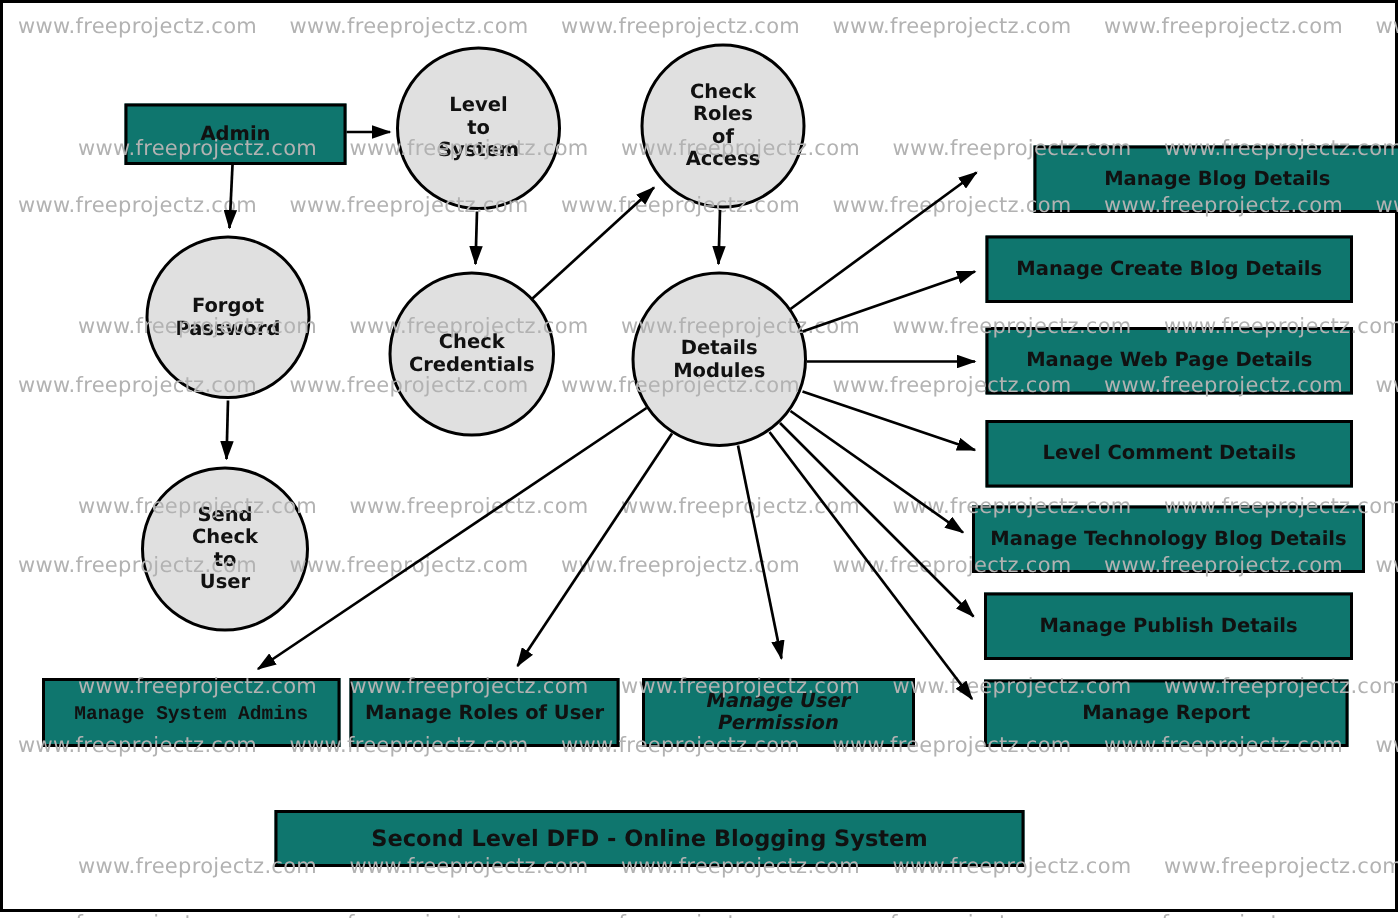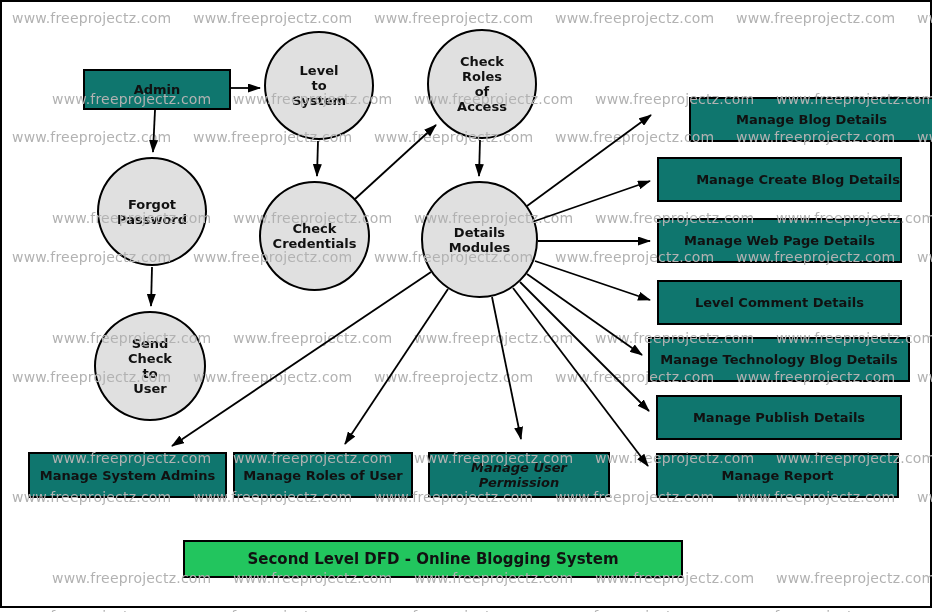--- a/index.html
+++ b/index.html
@@ -18,21 +18,21 @@
     border:2px solid var(--stroke,#000); border-radius:50%;
     background:var(--node-fill,#e0e0e0);
   }
   .store, .entity {
     border:2px solid var(--stroke,#000); background:#0f766e;
   }
   .label {
     font-weight:bold; font-size:13px; line-height:15px; color:#111;
     white-space:pre-line; text-align:center;
   }
-  .title-box { border:2px solid var(--stroke,#000); background:#22c55e; }
+  .title-box { border:2px solid var(--stroke,#000); background:#0f766e; }
   .title-box .label { font-size:15px; }
   #wm-layer { position:absolute; left:0; top:0; width:932px; height:612px; z-index:20; pointer-events:none; }
   .wm {
     position:absolute; font-size:14px; color:var(--watermark,#b2b2b2);
     white-space:nowrap; letter-spacing:0.2px;
   }
   #arrows { position:absolute; left:0; top:0; z-index:30; pointer-events:none; }
   #arrows line { stroke:var(--stroke,#000); stroke-width:1.8; }
 </style>
 </head>
@@ -72,40 +72,40 @@
   <div class="node process" style="left:94px;top:311px;width:112px;height:110px;">
     <span class="label">Send
 Check
 to
 User</span>
   </div>
 
   <div class="node store" style="left:657px;top:97px;width:245px;height:45px;margin-left:32px;">
     <span class="label">Manage Blog Details</span>
   </div>
-  <div class="node store" style="left:657px;top:157px;width:245px;height:45px;justify-content:flex-end;">
+  <div class="node store" style="left:657px;top:157px;width:245px;height:45px;">
     <span class="label">Manage Create Blog Details</span>
   </div>
   <div class="node store" style="left:657px;top:218px;width:245px;height:45px;">
     <span class="label">Manage Web Page Details</span>
   </div>
   <div class="node store" style="left:657px;top:280px;width:245px;height:45px;">
     <span class="label">Level Comment Details</span>
   </div>
   <div class="node store" style="left:648px;top:337px;width:262px;height:45px;">
     <span class="label">Manage Technology Blog Details</span>
   </div>
   <div class="node store" style="left:656px;top:453px;width:243px;height:45px;">
     <span class="label">Manage Report</span>
   </div>
   <div class="node store" style="left:656px;top:395px;width:246px;height:45px;">
     <span class="label">Manage Publish Details</span>
   </div>
 
-  <div class="node store" style="left:28px;top:452px;width:199px;height:46px;">
+  <div class="node store" style="left:28px;top:452px;width:199px;height:46px;font-family:Liberation Mono, monospace;">
     <span class="label">Manage System Admins</span>
   </div>
   <div class="node store" style="left:233px;top:452px;width:180px;height:46px;">
     <span class="label">Manage Roles of User</span>
   </div>
   <div class="node store" style="left:428px;top:452px;width:182px;height:46px;font-style:italic;">
     <span class="label">Manage User Permission</span>
   </div>
 
   <div class="node title-box" style="left:183px;top:540px;width:500px;height:38px;">

